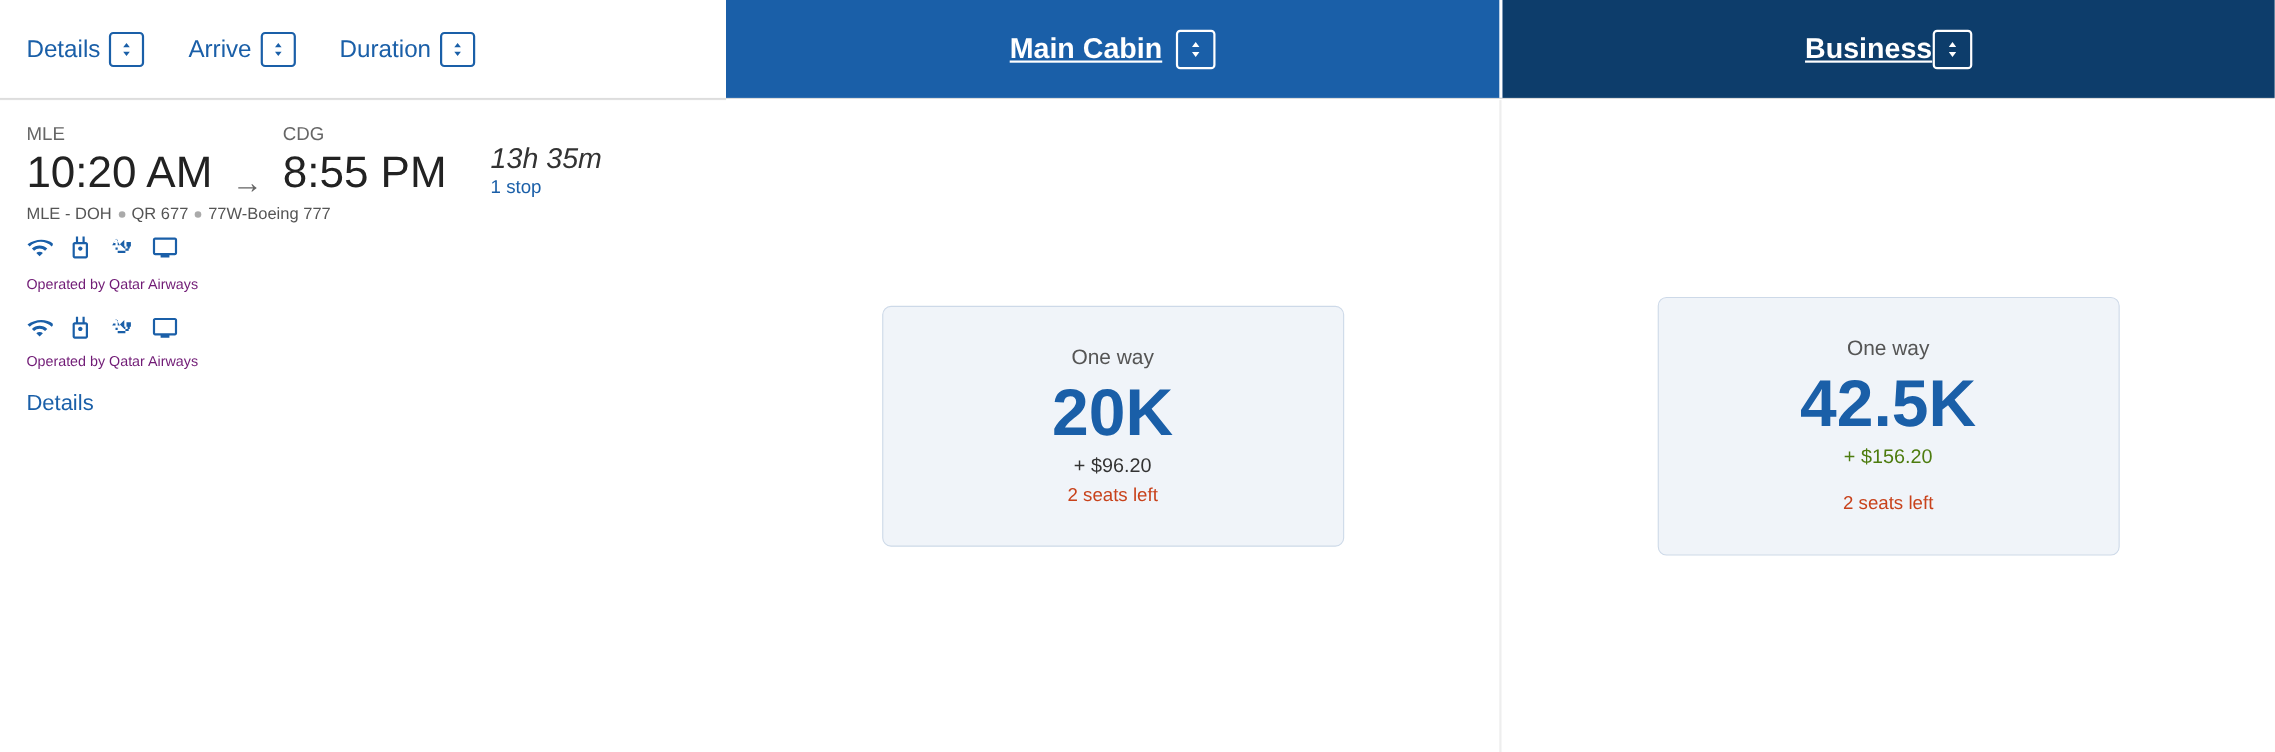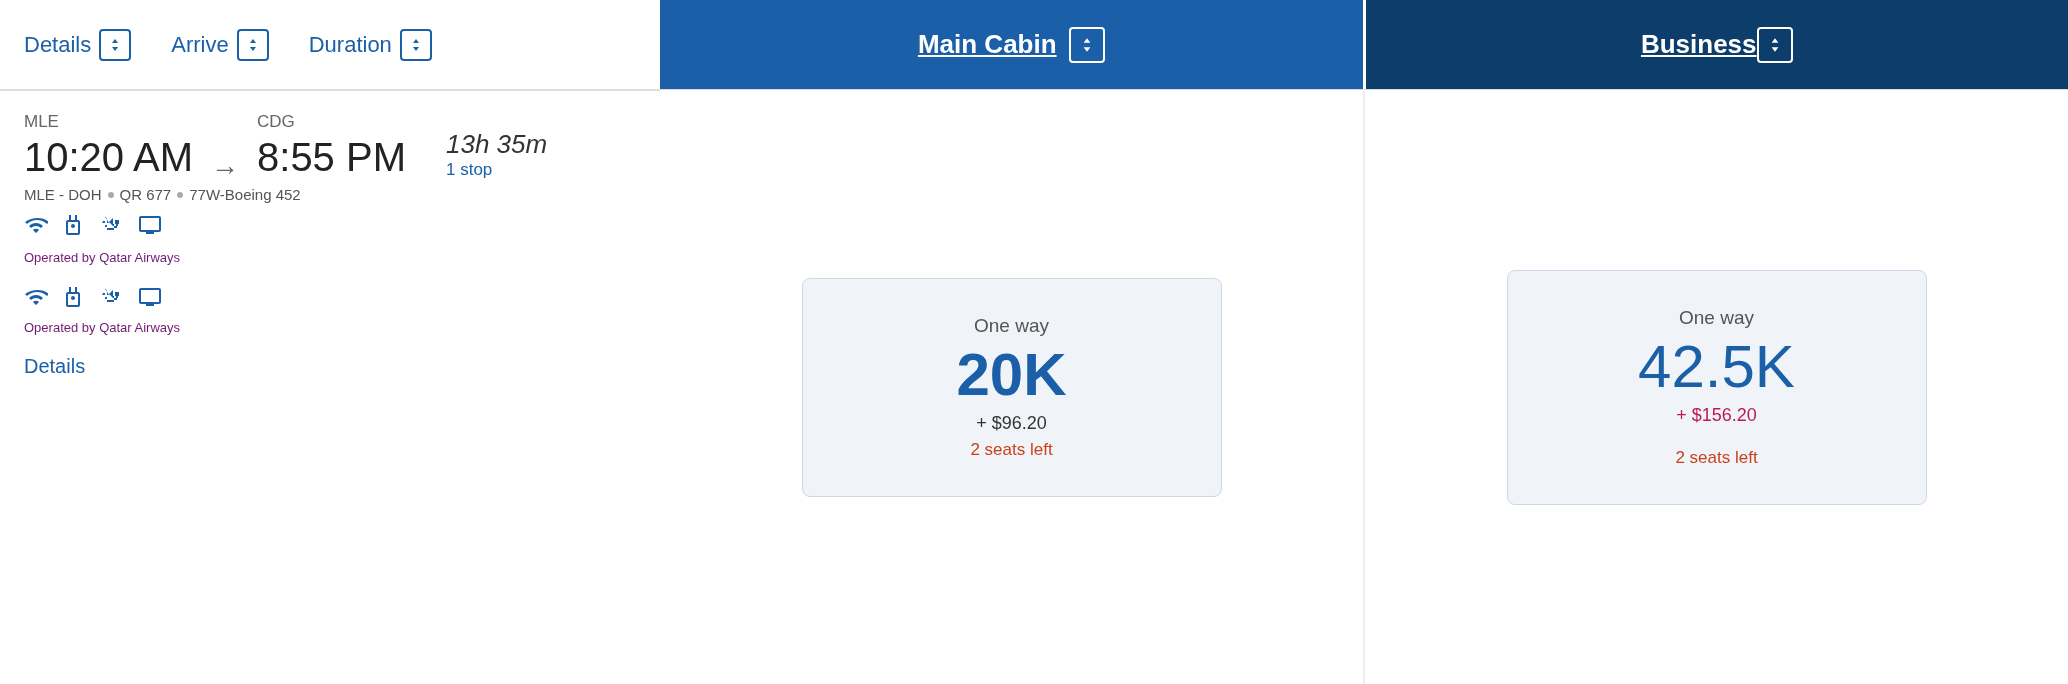--- a/index.html
+++ b/index.html
@@ -190,21 +190,21 @@
         </div>
       </div>
 
       
       <div class="flight-block">
         <div class="route-info">
           <span>MLE - DOH</span>
           <span class="dot"></span>
           <span>QR 677</span>
           <span class="dot"></span>
-          <span>77W-Boeing 452</span>
+          <span>77W-Boeing 777</span>
         </div>
         <div class="amenities">
 
           <span style="color:#1a5fa8; font-size:20px;">
             <svg width="24" height="24" viewBox="0 0 24 24" fill="#1a5fa8">
               <path d="M1 9l2 2c5.5-5.5 14.5-5.5 20 0l2-2C19 3.5 8.5 3.5 1 9zm8 8l3 3 3-3a4.237 4.237 0 00-6 0zm-4-4l2 2a7 7 0 0110 0l2-2C15.14 9.14 8.87 9.14 5 13z"></path>
             </svg>
           </span>
 
           <span style="color:#1a5fa8; font-size:20px;">
@@ -268,20 +268,20 @@
           <div style="font-size:19px; color:#555; margin-bottom:8px;">One way</div>
           <div style="font-size:60px; color:#1a5fa8; font-weight:700; line-height:1; margin-bottom:8px;">20K</div>
           <div style="font-size:18px; color:#333; margin-bottom:6px;">+ $96.20</div>
           <div style="font-size:17px; color:#c8421b;">2 seats left</div>
         </div>
       </div>
 
       <div style="flex:1; display:flex; align-items:center; justify-content:center; padding:20px;">
         <div style="background:#f0f4f9; border:1px solid #cdd9e8; border-radius:8px; width:90%; max-width:420px; padding:36px 24px; text-align:center; cursor:pointer;">
           <div style="font-size:19px; color:#555; margin-bottom:8px;">One way</div>
-          <div style="font-size:60px; color:#1a5fa8; font-weight:400; line-height:1; margin-bottom:8px;">42.5K</div>
-          <div style="font-size:18px; color:#be185d; margin-bottom:22px;">+ $156.20</div>
+          <div style="font-size:60px; color:#1a5fa8; font-weight:700; line-height:1; margin-bottom:8px;">42.5K</div>
+          <div style="font-size:18px; color:#4d7c0f; margin-bottom:22px;">+ $156.20</div>
           <div style="font-size:17px; color:#c8421b;">2 seats left</div>
         </div>
       </div>
     </div>
   </div>
 </div>
 
 </body></html>

